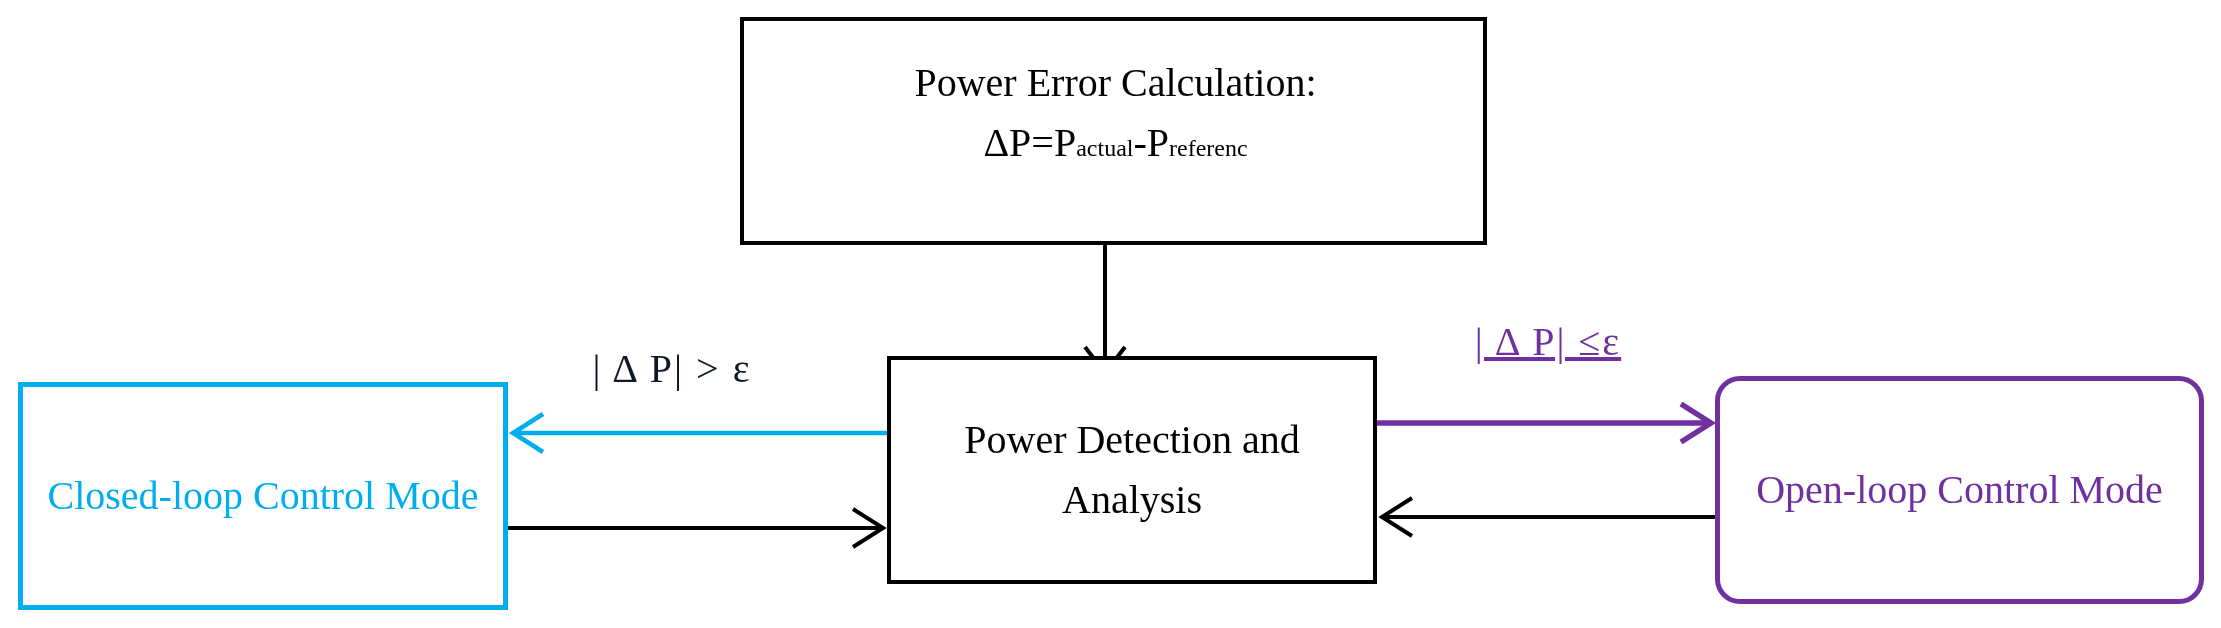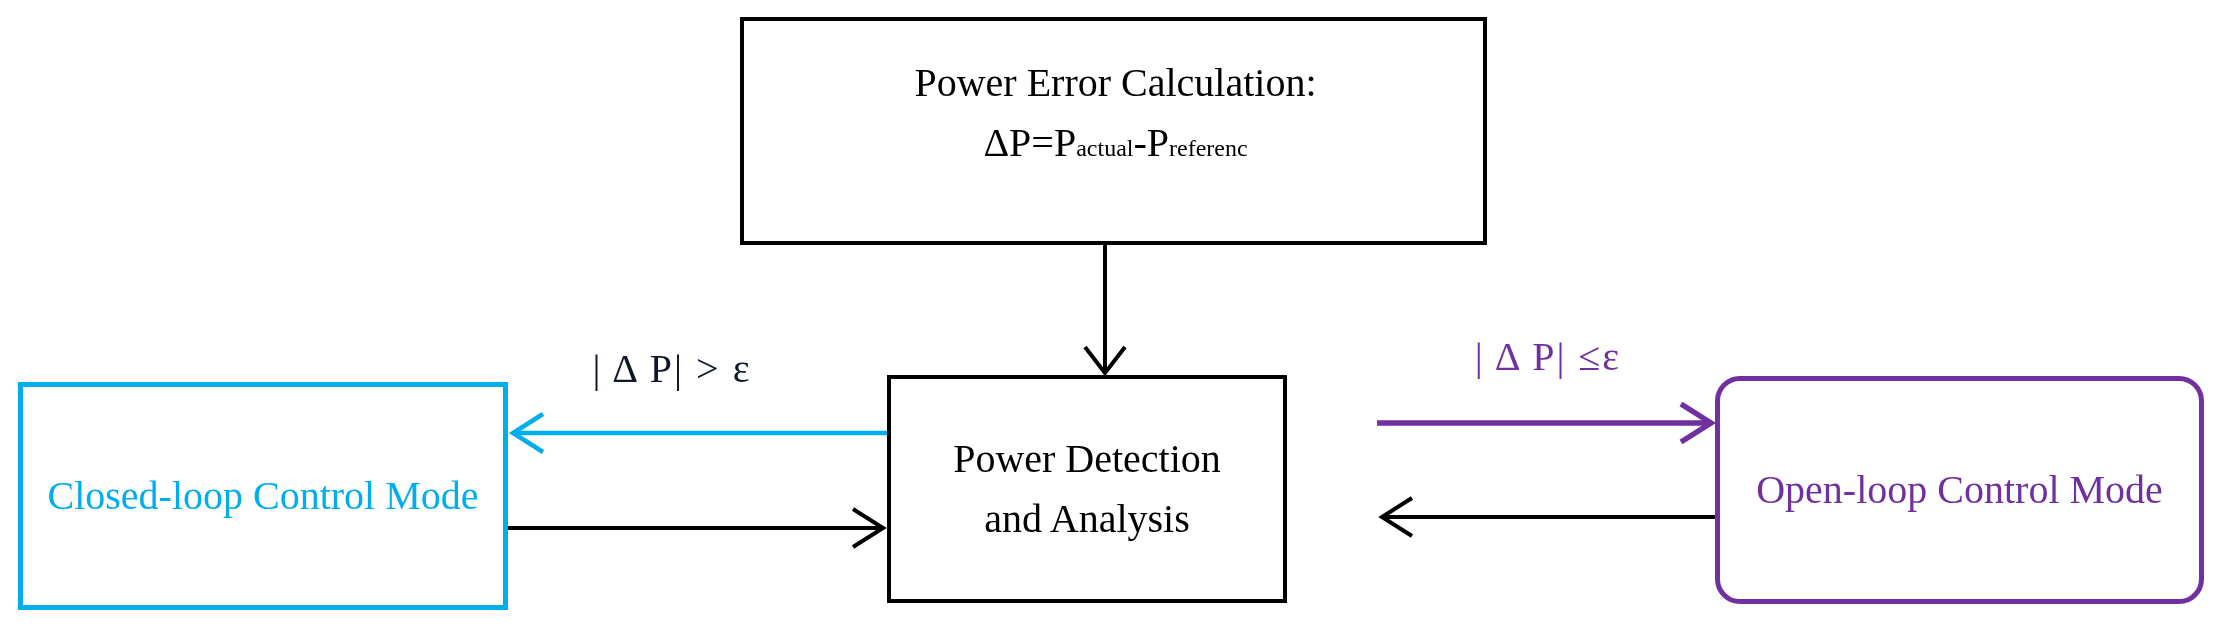--- a/index.html
+++ b/index.html
@@ -27,36 +27,36 @@
     text-align: center;
     font-size: 40px;
     line-height: 1.5;
     background: #ffffff;
   }
   .node-black { border: 4px solid #000000; color: #000000; }
   .node-cyan  { border: 5px solid #00AEEF; color: #00AEEF; }
   .node-purple{ border: 5px solid #7030A0; color: #7030A0; }
 
   .node-top    { left: 740px;  top: 17px;  width: 747px; height: 228px; padding: 0 30px 36px 34px; }
-  .node-middle { left: 887px;  top: 375px; width: 400px; height: 228px; padding: 0 30px; }
+  .node-middle { left: 887px;  top: 356px; width: 490px; height: 228px; padding: 0 30px; }
   .node-left   { left: 18px;   top: 382px; width: 490px; height: 228px; padding: 12px 20px; }
   .node-right  { left: 1715px; top: 376px; width: 489px; height: 228px; padding: 0 20px; }
 
   .formula-small { font-size: 24px; }
 
   .edge-label {
     position: absolute;
     width: 280px;
     text-align: center;
     font-size: 40px;
     letter-spacing: 2px;
     white-space: nowrap;
   }
   .edge-label-cyan   { left: 532px;  top: 345px; color: #00AEEF; }
-  .edge-label-purple { left: 1408px; top: 333px; color: #7030A0; }
+  .edge-label-purple { left: 1408px; top: 318px; color: #7030A0; text-decoration: underline; }
 
   .stroke-black  { stroke: #000000; stroke-width: 4px;   fill: none; }
   .stroke-cyan   { stroke: #00AEEF; stroke-width: 4.5px; fill: none; }
   .stroke-purple { stroke: #7030A0; stroke-width: 5.5px; fill: none; }
 </style>
 </head>
 <body>
 
 <div class="canvas">
 

